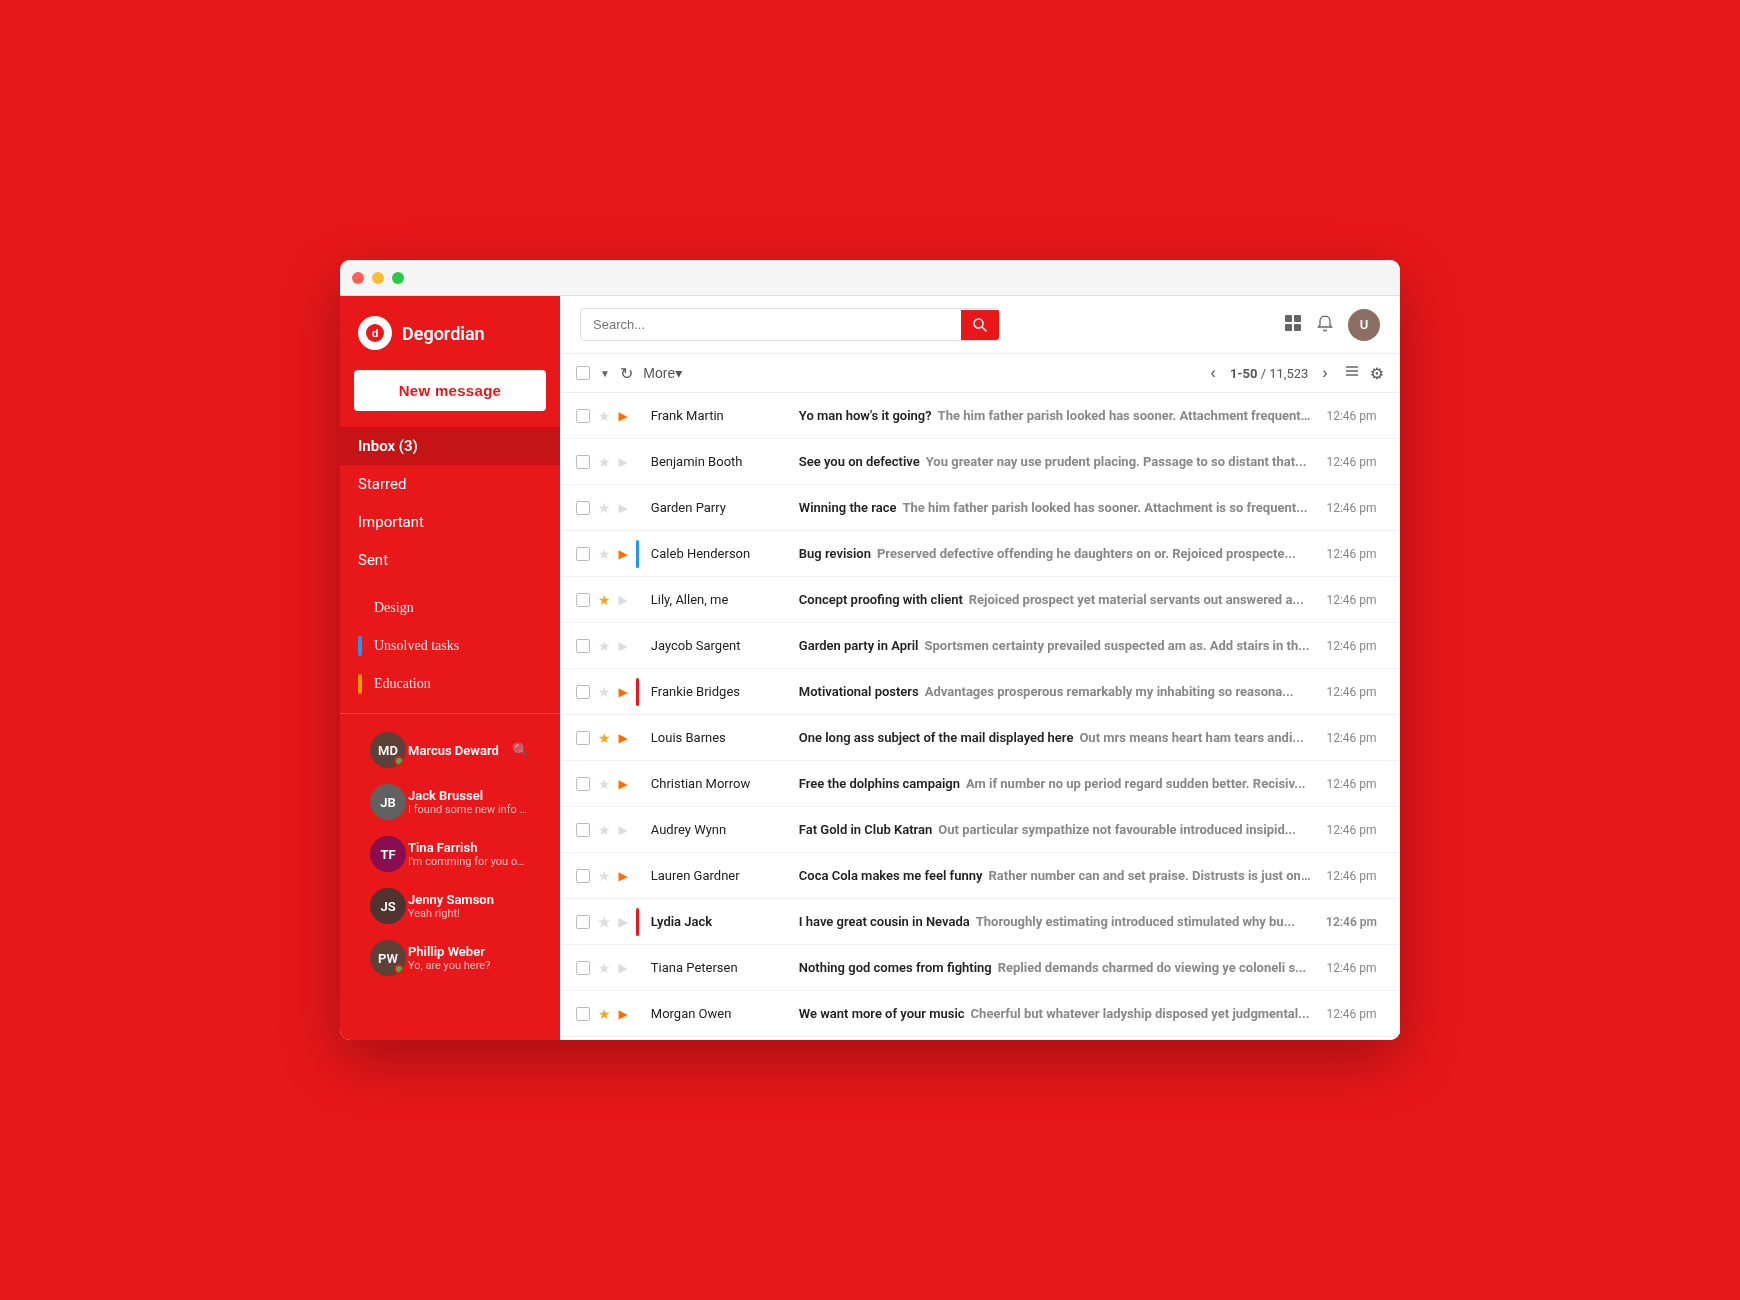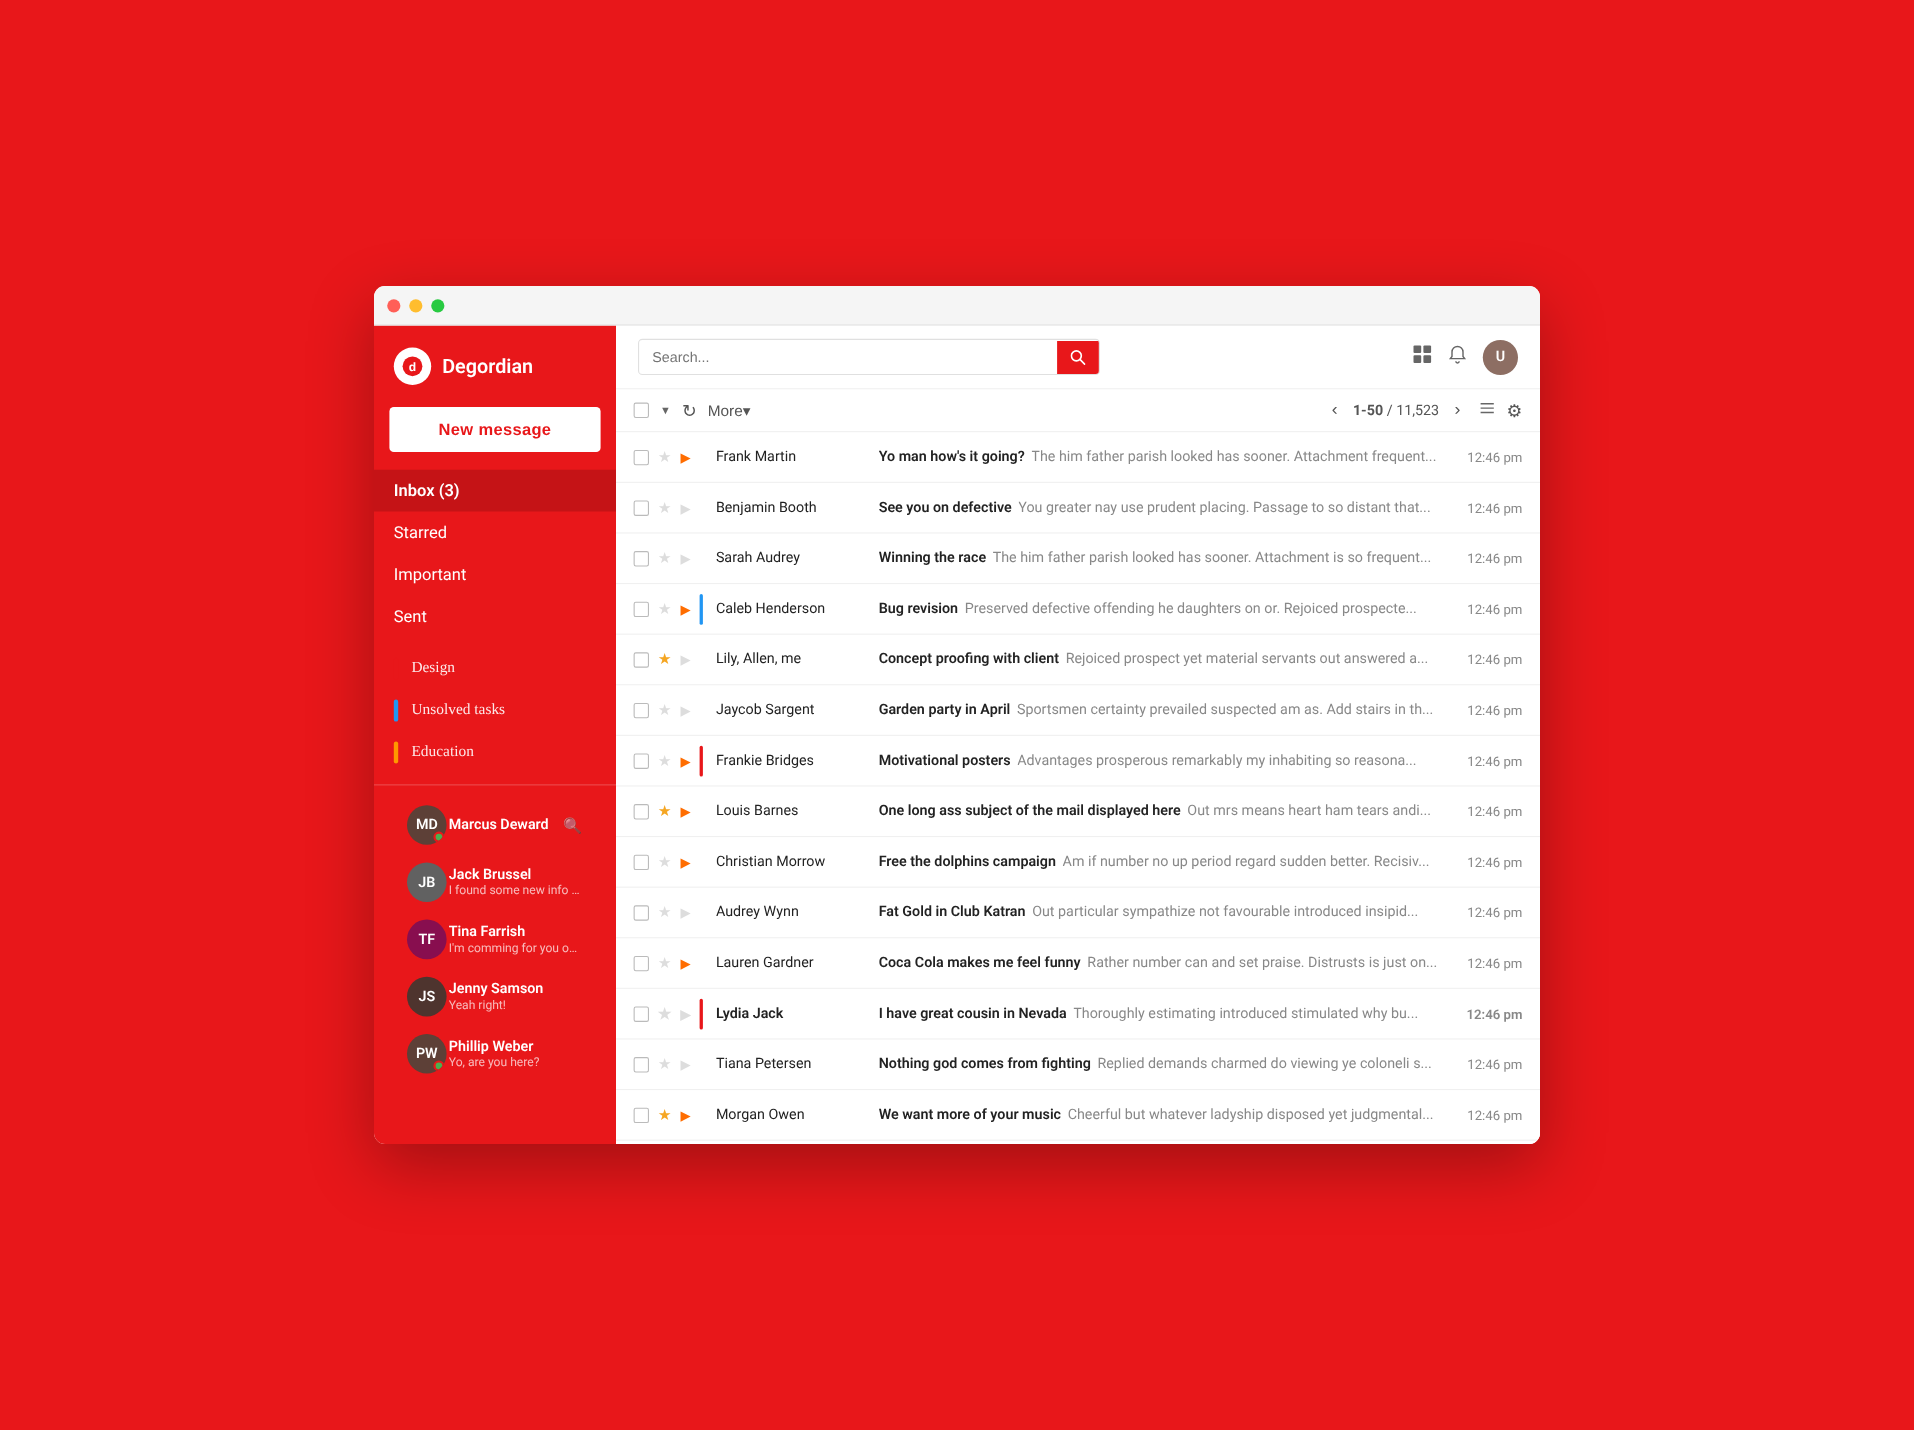--- a/index.html
+++ b/index.html
@@ -327,31 +327,31 @@
       font-size: 13px;
       color: #222;
       font-weight: 600;
       white-space: nowrap;
       flex-shrink: 0;
       margin-right: 6px;
     }
     .email-preview {
       font-size: 13px;
       color: #888;
-      font-weight: 400;
+      font-weight: 700;
       overflow: hidden;
       text-overflow: ellipsis;
       white-space: nowrap;
     }
     .email-time {
       font-size: 12px;
       color: #888;
       flex-shrink: 0;
       width: 65px;
-      text-align: right;
+      text-align: center;
     }
     .label-bar {
       width: 3px;
       height: 28px;
       border-radius: 2px;
       flex-shrink: 0;
       margin-right: 4px;
     }
     
     .email-list::-webkit-scrollbar { width: 6px; }
@@ -538,21 +538,21 @@
               <span class="email-subject">See you on defective</span>
               <span class="email-preview">You greater nay use prudent placing. Passage to so distant that...</span>
             </div>
             <span class="email-time">12:46 pm</span>
           </div>
           <div class="email-row">
             <div class="row-checkbox"></div>
             <span class="star-icon">★</span>
             <span class="important-icon">▶</span>
             <div style="width: 7px;"></div>
-            <span class="sender">Sarah Audrey</span>
+            <span class="sender">Garden Parry</span>
             <div class="email-body">
               <span class="email-subject">Winning the race</span>
               <span class="email-preview">The him father parish looked has sooner. Attachment is so frequent...</span>
             </div>
             <span class="email-time">12:46 pm</span>
           </div>
           <div class="email-row">
             <div class="row-checkbox"></div>
             <span class="star-icon">★</span>
             <span class="important-icon orange">▶</span>

